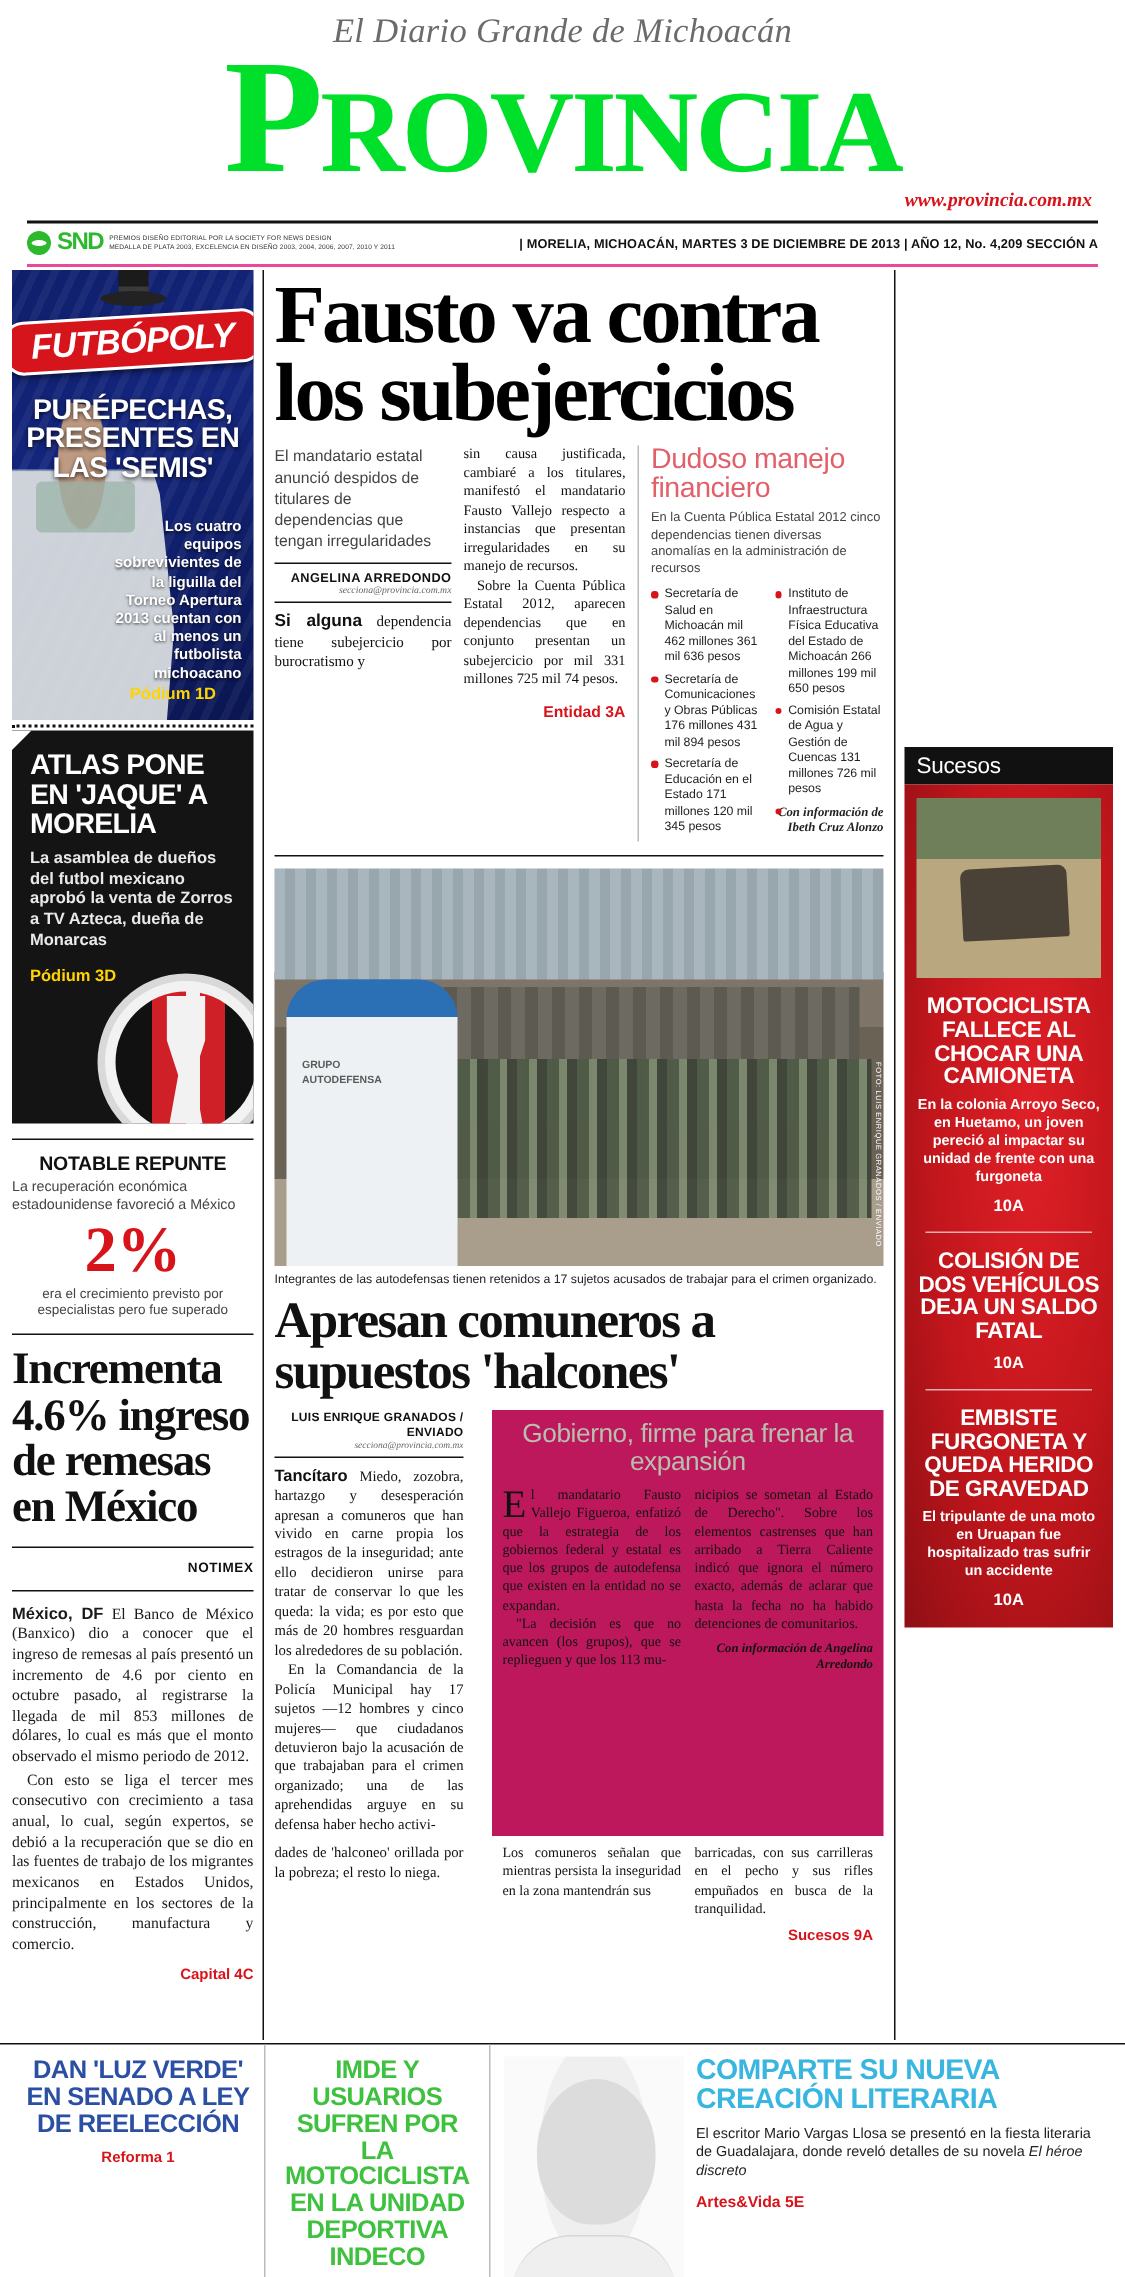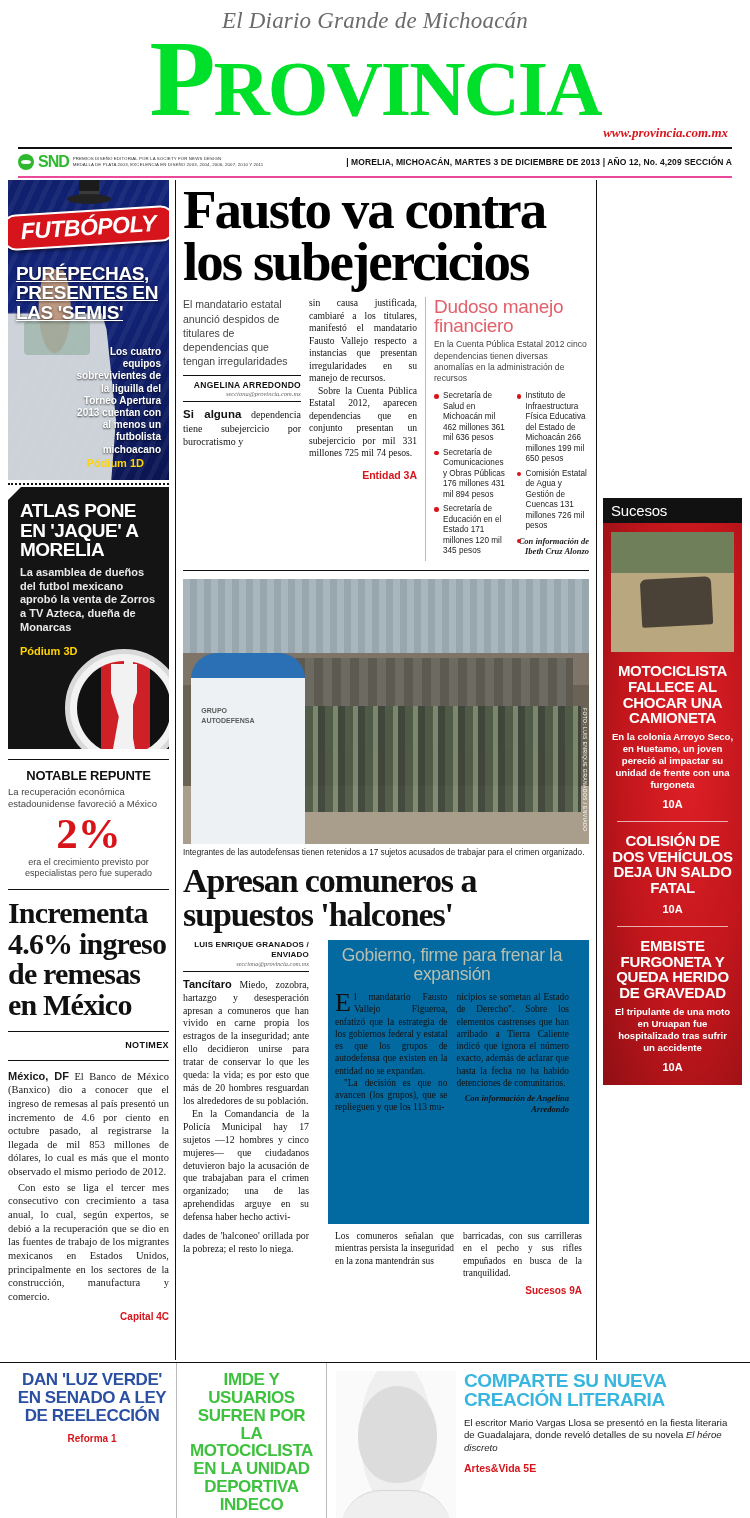--- a/index.html
+++ b/index.html
@@ -85,23 +85,22 @@
   .futbo-badge .inner{
     background:#d6141b; border:2px solid #fff; border-radius:14px;
     color:#fff; font-weight:bold; font-size:23px; text-align:center;
     letter-spacing:-.5px; padding:2px 0 3px 0;
     box-shadow:0 2px 4px rgba(0,0,0,.5);
     font-style:italic;
   }
   .futbo-title{
     position:absolute; top:84px; right:8px; left:8px; z-index:4;
     color:#fff; font-weight:bold; font-size:19px; line-height:1.02;
-    text-align:left; letter-spacing:-.4px;
+    text-align:center; letter-spacing:-.4px;
     text-shadow:0 1px 3px rgba(0,0,0,.7);
-    text-decoration:underline;
   }
   .futbo-deck{
     position:absolute; top:166px; right:8px; width:92px; z-index:4;
     color:#fff; font-weight:bold; font-size:10px; line-height:1.22;
     text-align:right; text-shadow:0 1px 2px rgba(0,0,0,.7);
   }
   .futbo-ref{
     position:absolute; bottom:10px; right:25px; z-index:4;
     color:#ffd400; font-weight:bold; font-size:11px; line-height:1.08;
   }
@@ -228,21 +227,21 @@
     font-size:34px; line-height:1.0; letter-spacing:-1.1px; margin-top:6px;
   }
   .story-row{ display:flex; gap:19px; margin-top:8px;}
   .sr-a{ width:126px; flex:0 0 126px;}
   .sr-a .au{ text-align:right; font-weight:bold; font-size:8px; line-height:1.2; letter-spacing:.2px;}
   .sr-a .mail{ text-align:right; font-size:6.3px; color:#666; font-family:"Liberation Serif",serif; font-style:italic;}
   .sr-a .rule{ border-top:1px solid #111; margin:4px 0 5px 0;}
   .sr-a p{ font-family:"Liberation Serif",serif; font-size:9.8px; line-height:1.32; text-align:justify;}
   .sr-a p + p{ text-indent:9px;}
   .sr-a b{ font-family:"Liberation Sans",sans-serif; font-size:11px;}
-  .sr-bc{ flex:1 1 auto; background:#0369a1; padding:6px 20px 7px 7px; }
+  .sr-bc{ flex:1 1 auto; background:#be185d; padding:6px 7px 7px 7px; }
   .gob-title{ text-align:center; color:#b9bfae; font-size:17.5px; line-height:1.05; letter-spacing:-.3px;}
   .gob-cols{ display:flex; gap:9px; margin-top:8px;}
   .gob-cols div{ flex:1;}
   .gob-cols p{ font-family:"Liberation Serif",serif; font-size:9.4px; line-height:1.3; text-align:justify;}
   .gob-cols p + p{ text-indent:9px;}
   .dropcap{ float:left; font-family:"Liberation Serif",serif; font-size:26px; line-height:.78;
             padding:2px 3px 0 0; font-weight:normal;}
   .gob-credit{ text-align:right; font-family:"Liberation Serif",serif; font-style:italic; font-weight:bold;
                font-size:8.5px; line-height:1.25; margin-top:4px;}
   .gob-ref{ text-align:right; color:#d8141b; font-weight:bold; font-size:10px; margin-top:6px;}

